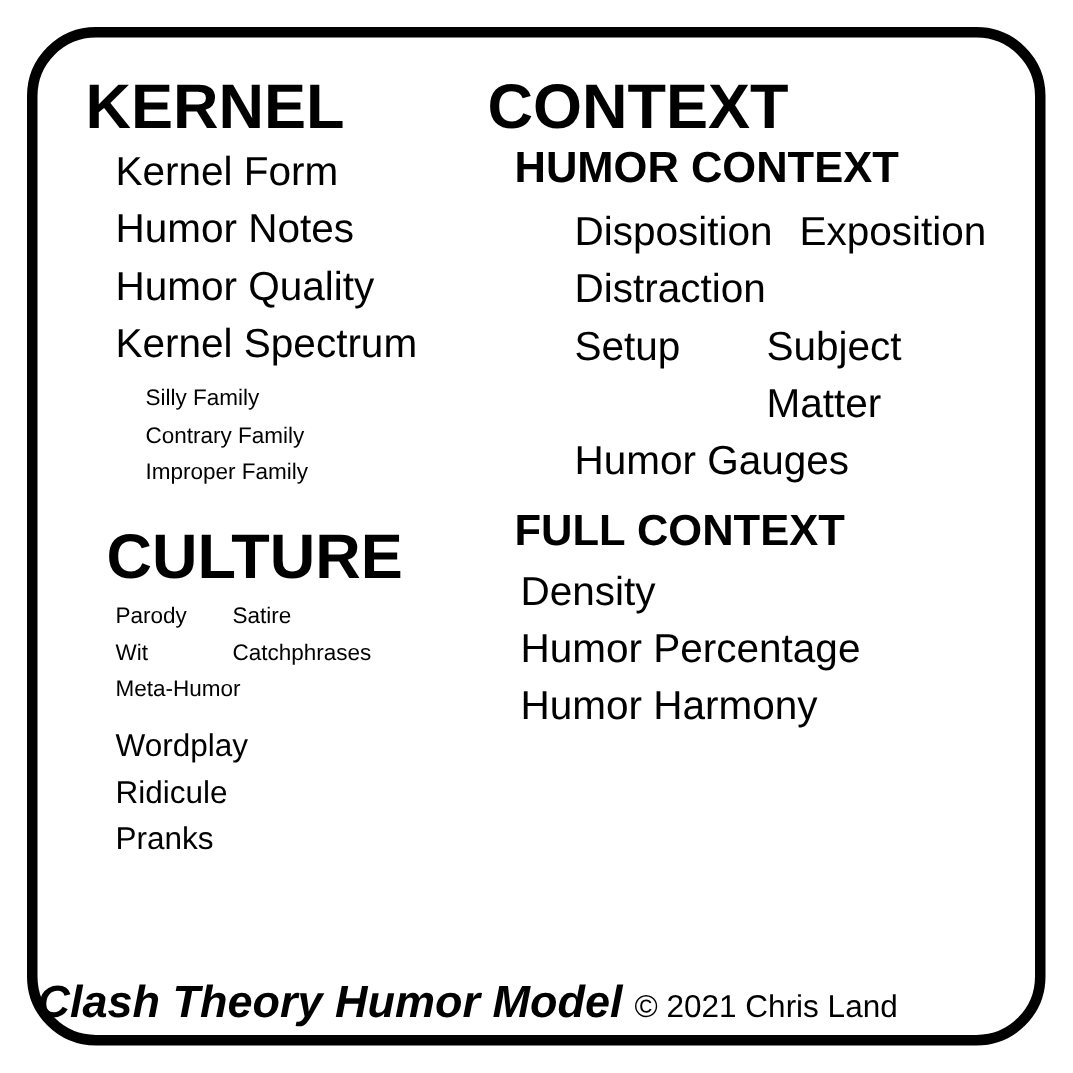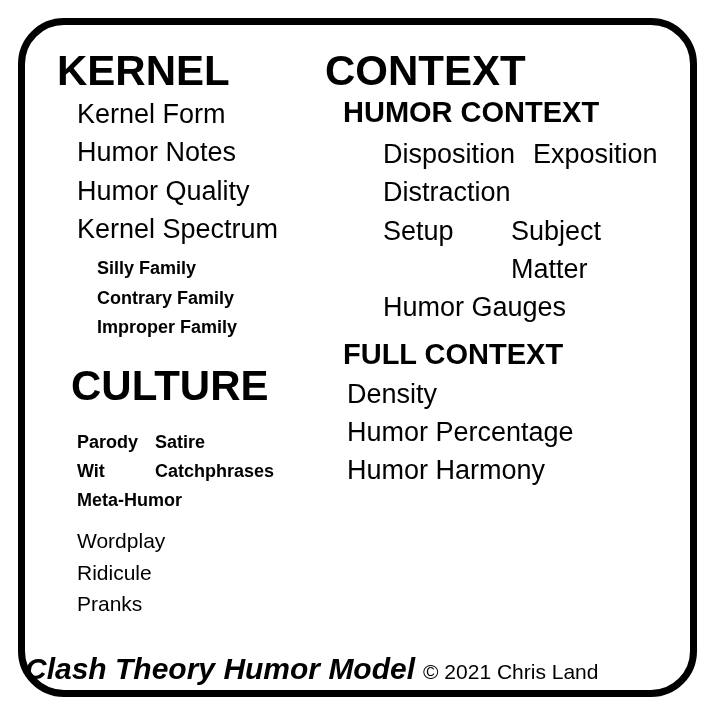--- a/index.html
+++ b/index.html
@@ -64,42 +64,42 @@
     font-size: 27px;
     line-height: 1.42;
     font-weight: normal;
   }
   .item-md {
     font-size: 21px;
     line-height: 1.48;
     font-weight: normal;
   }
   .item-sm {
-    font-size: 18px;
+    font-size: 15px;
     line-height: 1.62;
-    font-weight: bold;
+    font-weight: normal;
   }
 
   
   .kernel-title {
     margin: 6px 0 2px 6px;
   }
   .kernel-list {
     margin-left: 26px;
   }
   .kernel-sub {
     margin-left: 46px;
     margin-top: 6px;
   }
   .culture-title {
     margin: 22px 0 4px 20px;
   }
   .culture-pairs {
     margin-left: 26px;
-    margin-top: 20px;
+    margin-top: 6px;
   }
   .pair-row {
     display: flex;
     flex-direction: row;
   }
   .pair-row .a {
     min-width: 78px;
   }
   .culture-tail {
     margin-left: 26px;

